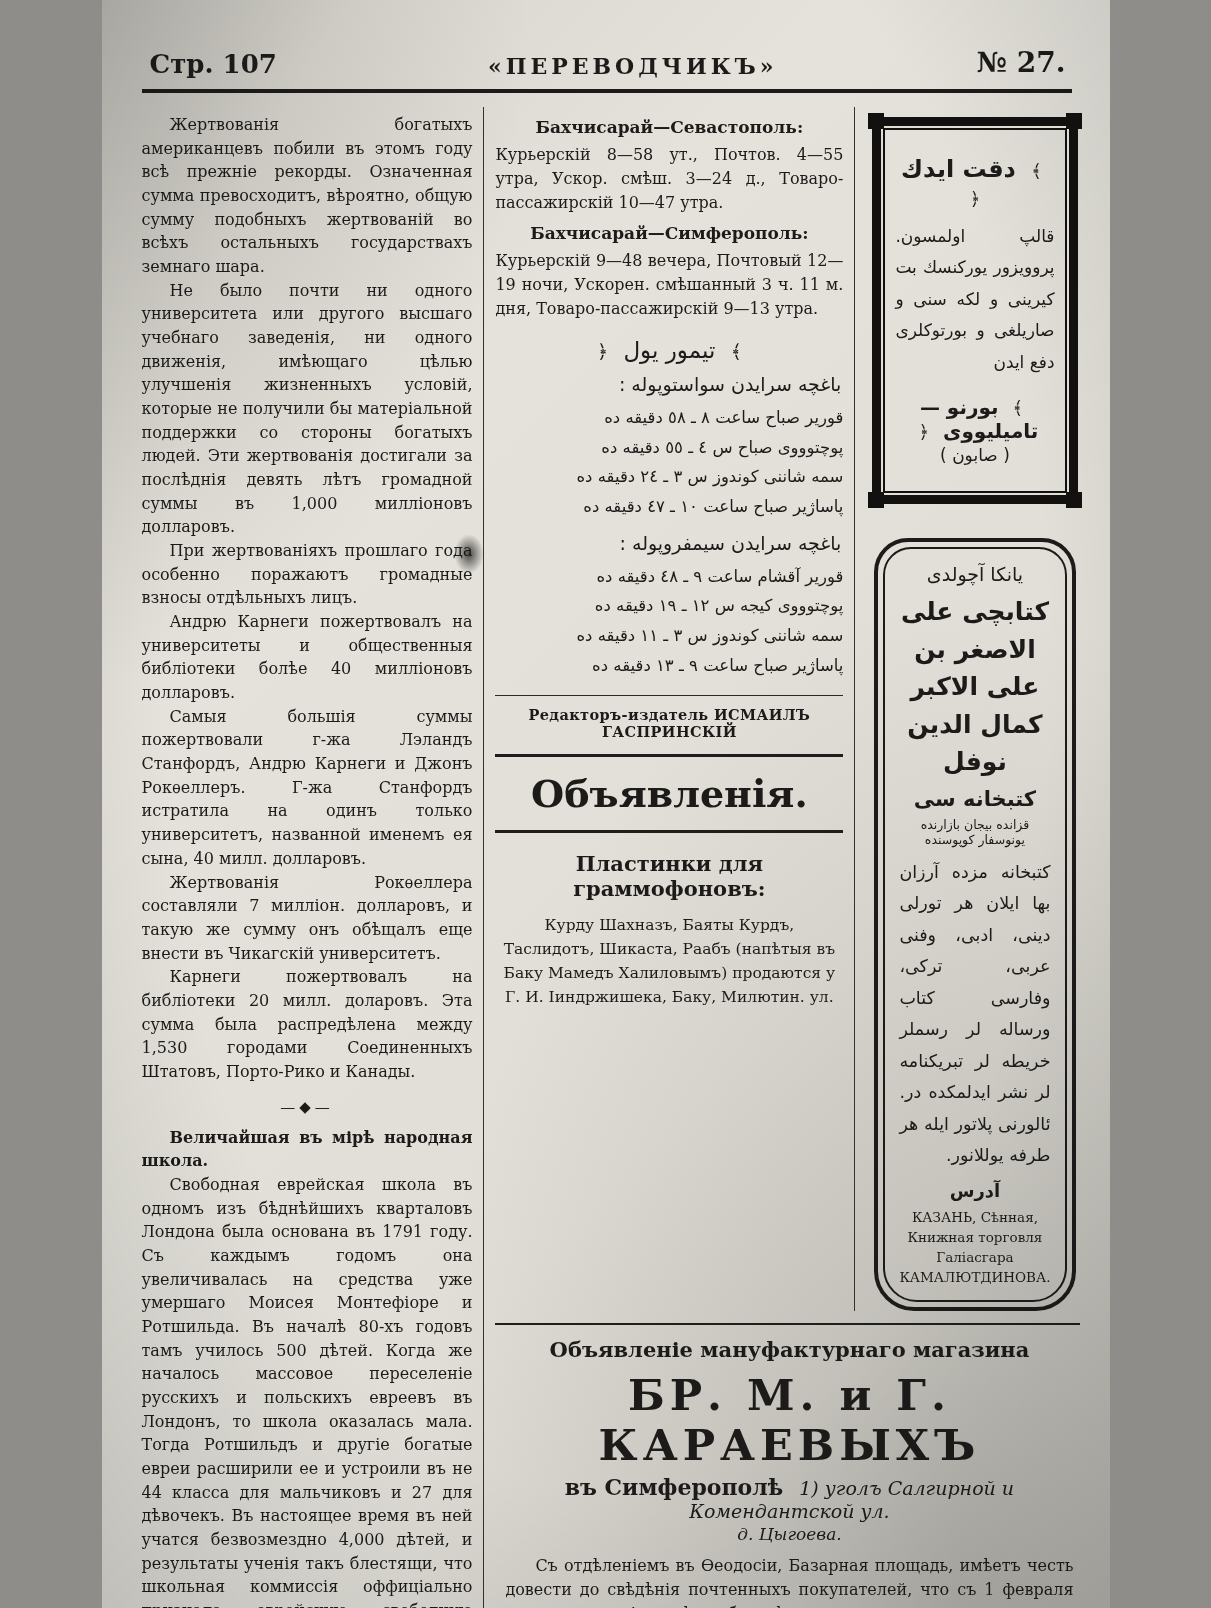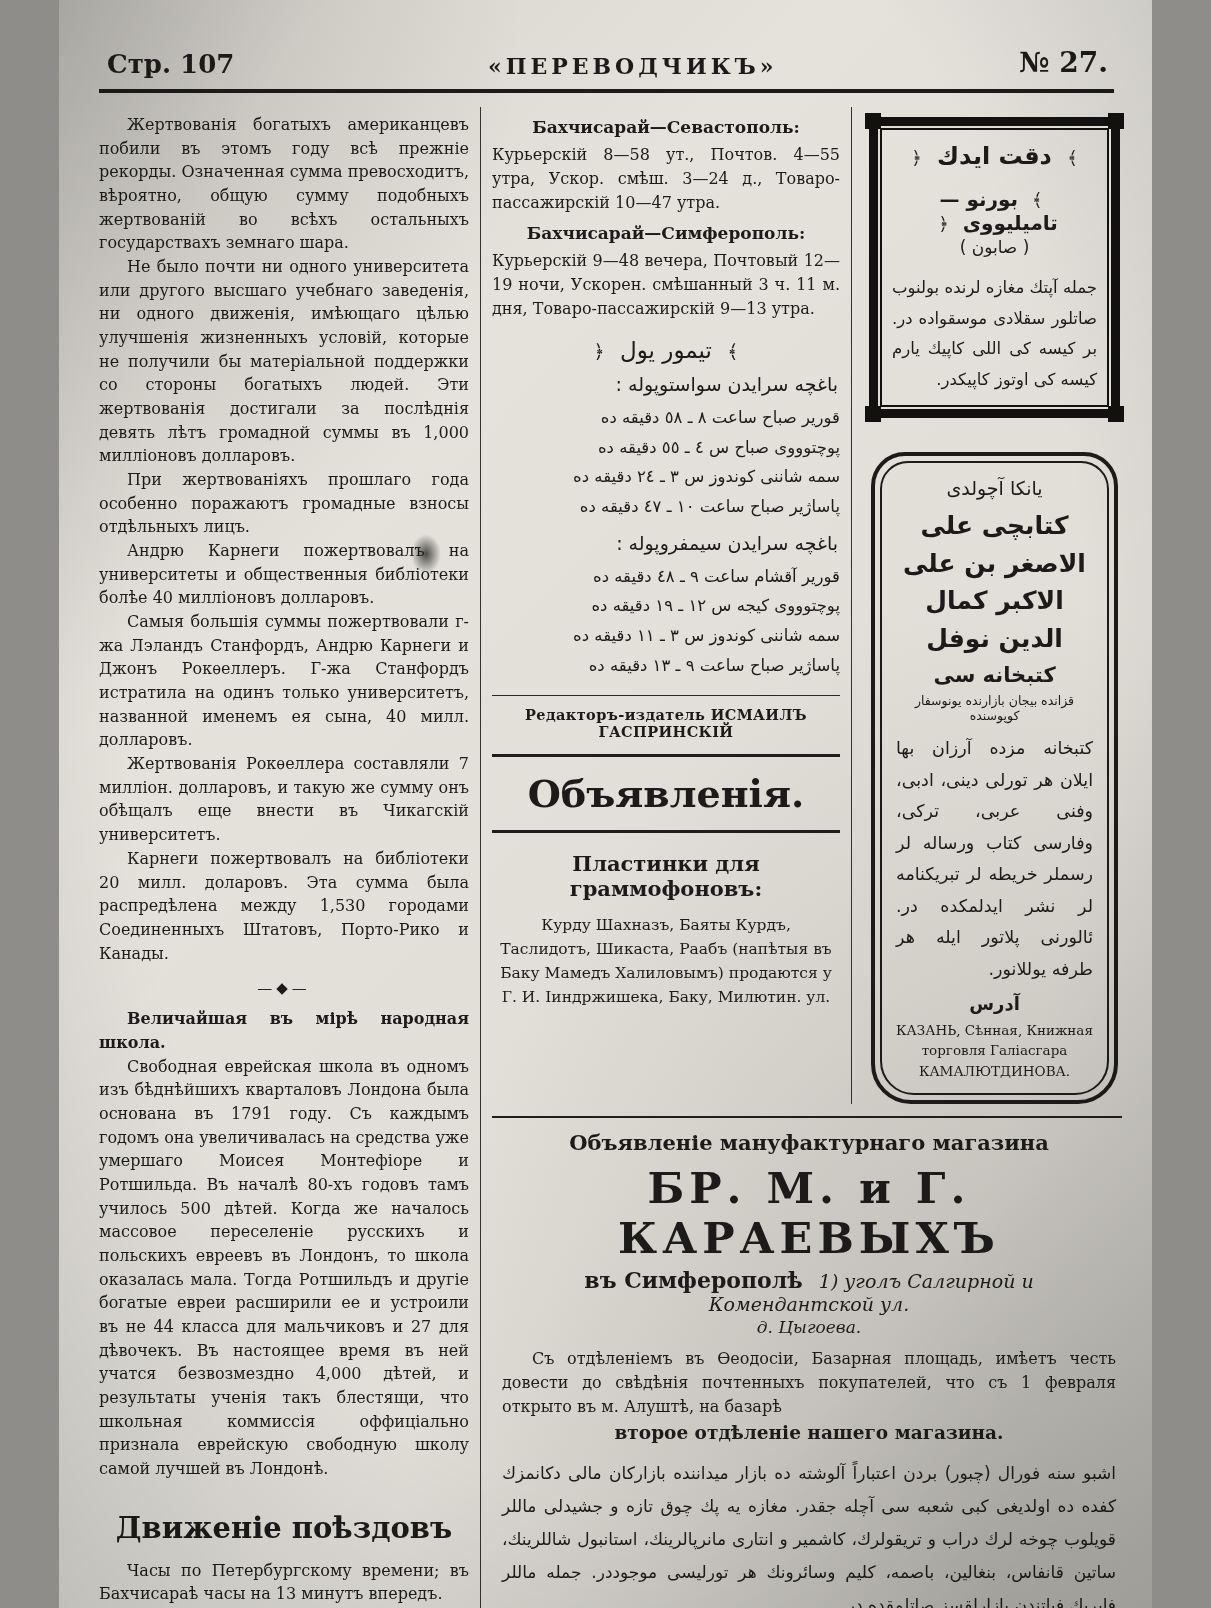--- a/index.html
+++ b/index.html
@@ -1,20 +1,20 @@
 <!DOCTYPE html>
 <html style="--ink: #1c1b19; --paper: #e0ded7;"><head>
 <meta charset="utf-8">
 <style>
   * { margin:0; padding:0; box-sizing:border-box; }
   html,body { background:#8f8d89; }
   :root { --ink:#1c1b19; --paper:#e0ded7; }
 
   .page{
-    position:relative; width:1093px; height:1608px; overflow:hidden;
+    position:relative; width:1008px; height:1608px; overflow:hidden;
     margin:0 auto; color:var(--ink);
     font-family:"DejaVu Serif", serif;
     background:
       radial-gradient(ellipse at 85% 100%, rgba(40,38,34,.18) 0%, rgba(40,38,34,0) 45%),
       radial-gradient(ellipse at 0% 0%, rgba(40,38,34,.15) 0%, rgba(40,38,34,0) 30%),
       linear-gradient(135deg,#d3d1ca 0%, #e4e2db 28%, #e0ded7 65%, #cfcdc6 100%);
   }
   .vignette{ position:absolute; inset:0; pointer-events:none;
     background:radial-gradient(ellipse at 50% 42%, rgba(0,0,0,0) 62%, rgba(0,0,0,.14) 100%); }
   .stain{ position:absolute; left:352px; top:534px; width:30px; height:40px; pointer-events:none;
@@ -51,21 +51,21 @@
   .ar-sub{ font-size:19px; text-align:right; margin:10px 2px 8px 0; }
   .ar-line{ font-size:16.5px; line-height:1.8; text-align:right; padding-left:4px; }
   .rule{ border-top:1.5px solid #2a2927; margin:14px 0 10px; }
   .rule.thick{ border-top:3px solid #1f1e1c; }
   .editor-line{ text-align:center; font-weight:bold; font-size:14.5px; letter-spacing:.4px; margin:4px 0; }
   .ads-heading{ text-align:center; font-weight:bold; font-size:38px; margin:14px 0 12px; }
   .gram-heading{ text-align:center; font-weight:bold; font-size:21px; margin:18px 0 12px; }
   .gram-text{ font-size:15.5px; line-height:1.55; text-align:center; padding:0 8px; }
 
   
-  .soap-ad{ position:relative; border:9px solid #121110; padding:16px 14px 14px;
+  .soap-ad{ position:relative; border:9px solid #121110; padding:29px 14px 14px;
     margin:4px 2px 0 6px; box-shadow:inset 0 0 0 2px var(--paper), inset 0 0 0 4px #121110; }
   .corner{ position:absolute; width:16px; height:16px; background:#121110; }
   .corner.tl{ left:-13px; top:-13px; } .corner.tr{ right:-13px; top:-13px; }
   .corner.bl{ left:-13px; bottom:-13px; } .corner.br{ right:-13px; bottom:-13px; }
   .soap-header{ text-align:center; font-size:24px; font-weight:bold; margin-bottom:10px; }
   .soap-header .fl, .soap-product .fl{ font-size:18px; margin:0 7px; font-weight:normal; }
   .soap-line{ font-size:17px; line-height:1.85; text-align:justify; }
   .soap-product{ text-align:center; font-size:20px; font-weight:bold; margin:17px 0 2px; }
   .soap-sub{ text-align:center; font-size:17px; margin-bottom:16px; }
   .soap-body{ font-size:16.5px; line-height:1.85; text-align:justify; }
@@ -179,27 +179,27 @@
             <div class="corner tl"></div>
             <div class="corner tr"></div>
             <div class="corner bl"></div>
             <div class="corner br"></div>
 
             <div class="ar soap-header">
               <span class="fl">﴾</span>
               <span>دقت ايدك</span>
               <span class="fl">﴿</span>
             </div>
+            <p class="ar soap-line">قالپ اولمسون. پروويزور يوركنسك بت كيرينى و لكه سنى و صاريلغى و بورتوكلرى دفع ايدن</p>
             <div class="ar soap-product">
               <span class="fl">﴾</span>
               <span>بورنو — تاميليووى</span>
               <span class="fl">﴿</span>
             </div>
             <div class="ar soap-sub">( صابون )</div>
-            <p class="ar soap-body">جمله آپتك مغازه لرنده بولنوب صاتلور سقلادى موسقواده در. بر كيسه كى اللى كاپيك يارم كيسه كى اوتوز كاپيكدر.</p>
           </div>
 
           <div class="book-ad-outer">
             <div class="book-ad-inner">
               <div class="ar book-top">يانكا آچولدى</div>
               <div class="ar book-calligraphy">كتابچى على الاصغر بن على الاكبر كمال الدين نوفل</div>
               <div class="ar book-label">كتبخانه سى</div>
               <div class="ar book-small">قزانده بيجان بازارنده يونوسفار كوپوسنده</div>
               <p class="ar book-body">كتبخانه مزده آرزان بها ايلان هر تورلى دينى، ادبى، وفنى عربى، تركى، وفارسى كتاب ورساله لر رسملر خريطه لر تبريكنامه لر نشر ايدلمكده در. ئالورنى پلاتور ايله هر طرفه يوللانور.</p>
               <div class="ar book-address-label">آدرس</div>

